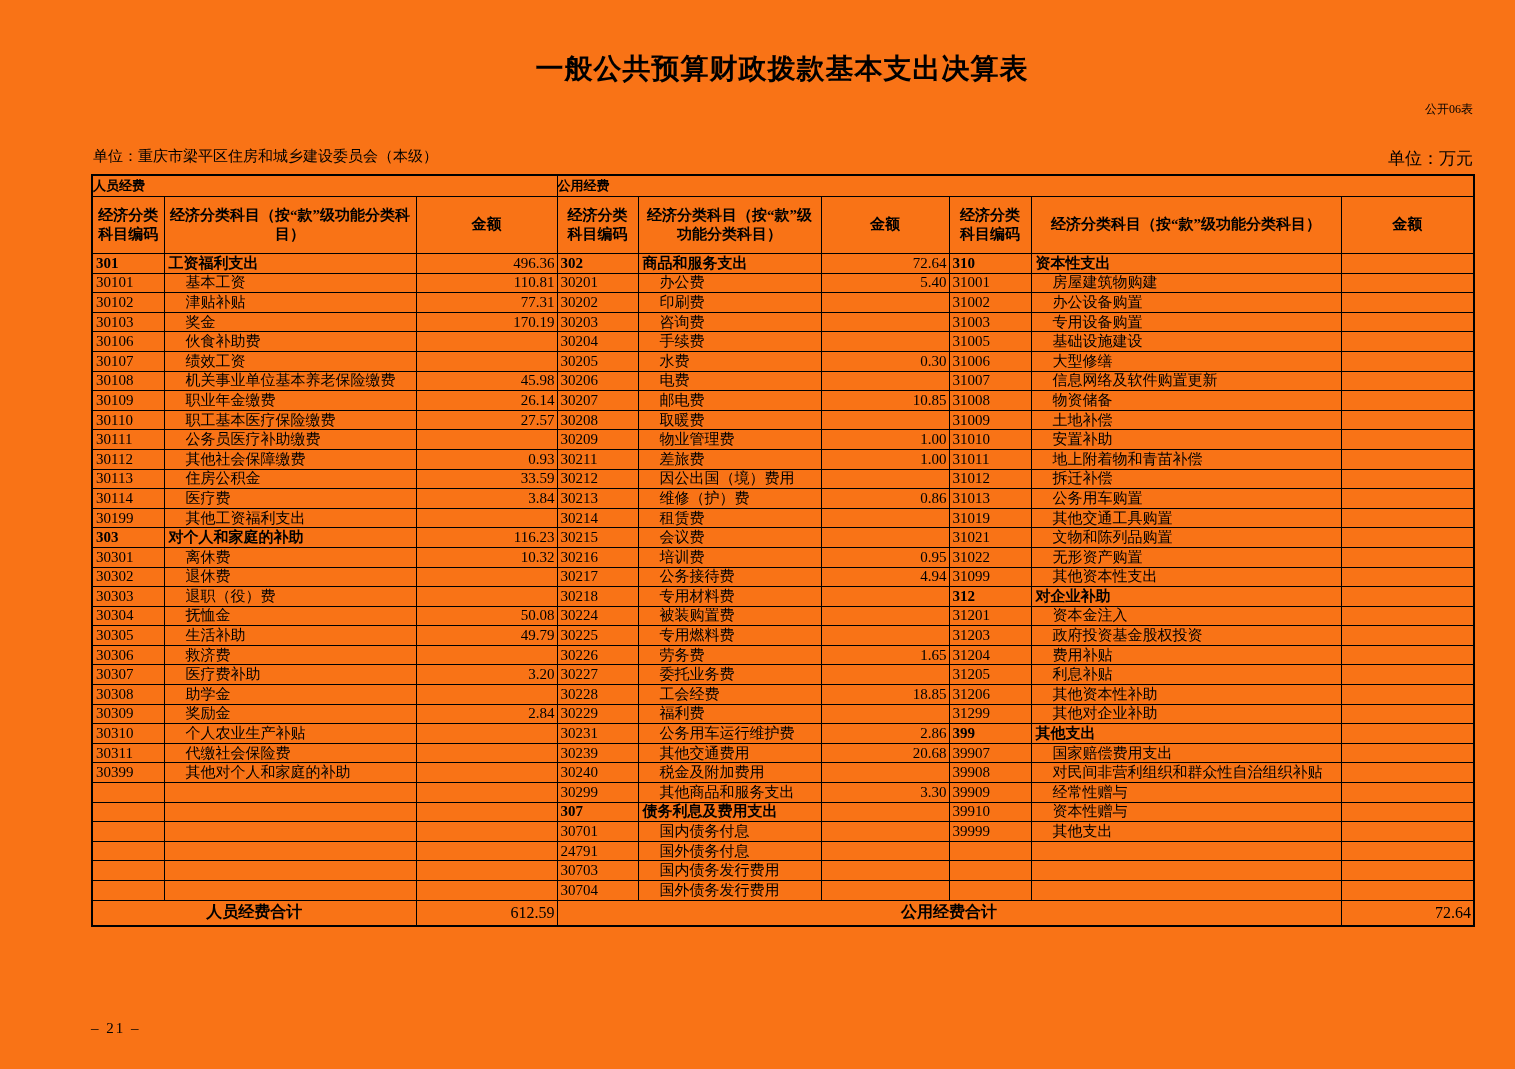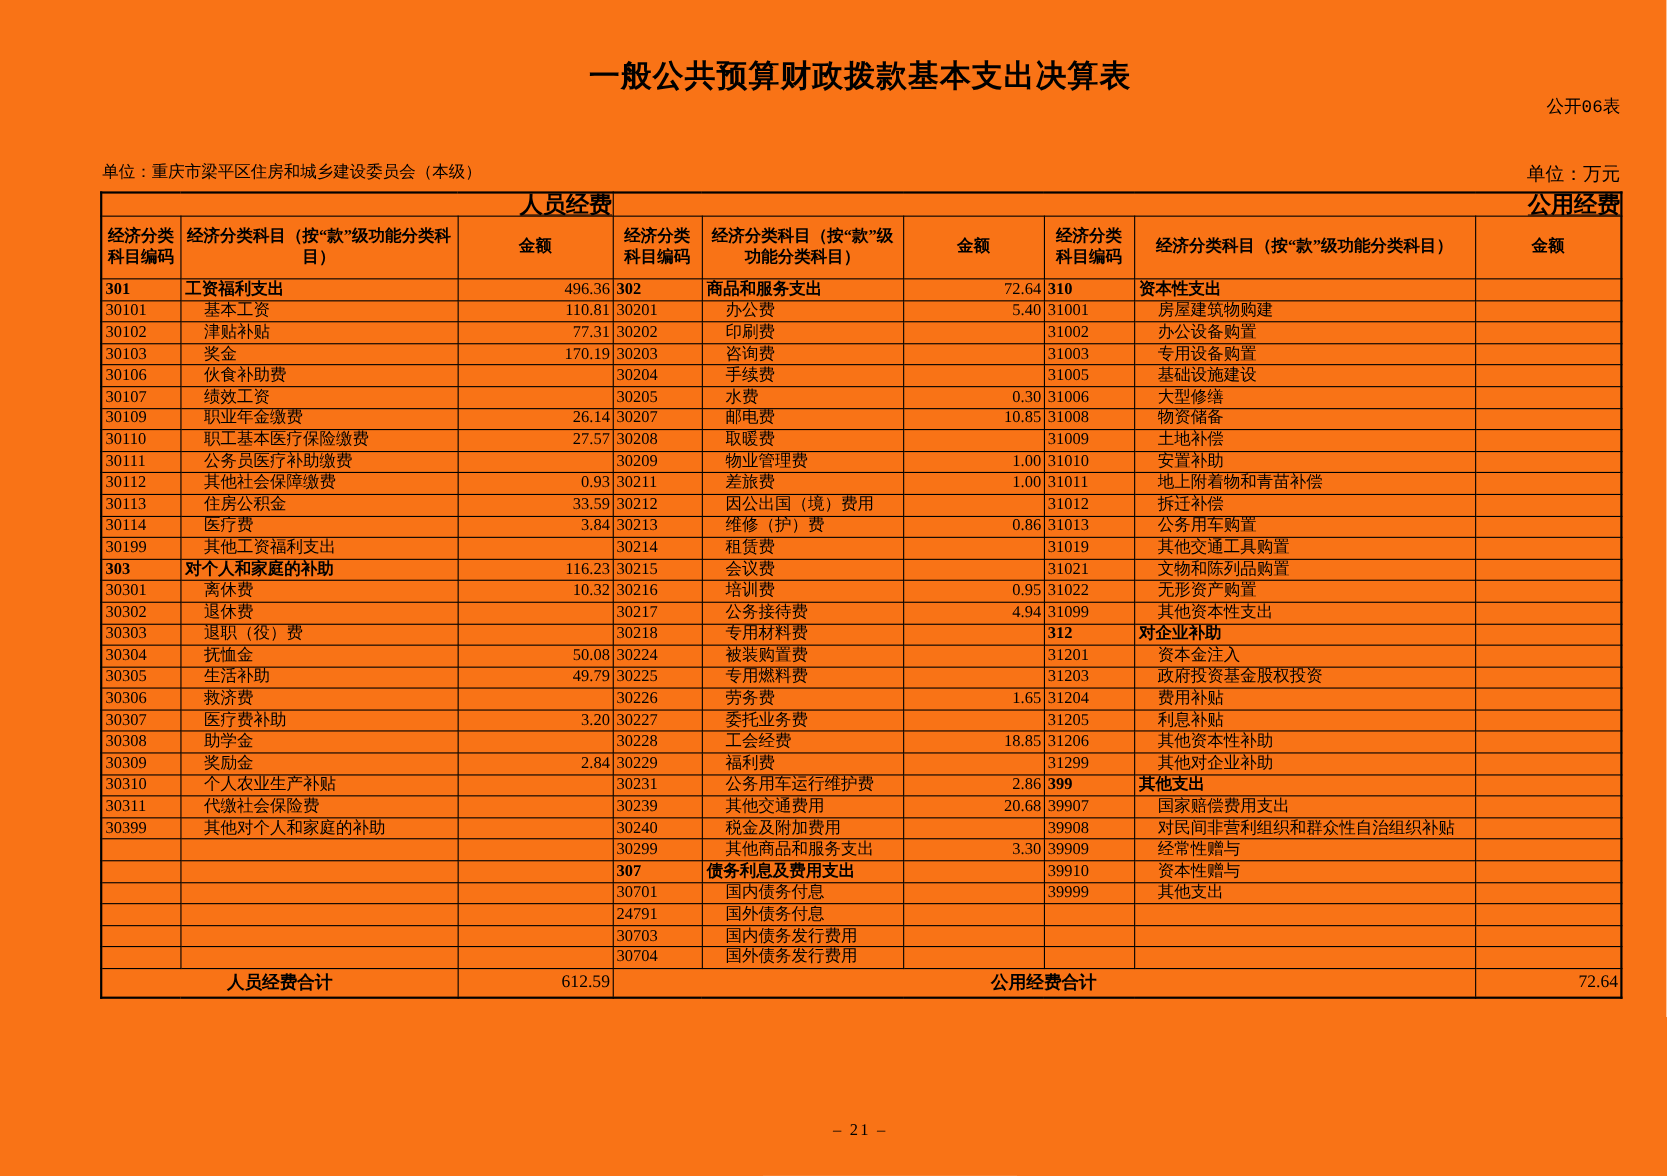--- a/index.html
+++ b/index.html
@@ -16,23 +16,22 @@
   .title {
     position: absolute;
     left: 91px; top: 50px; width: 1382px;
     text-align: center;
     font-size: 28px;
     font-weight: bold;
     letter-spacing: 1px;
   }
   .doc-label {
     position: absolute;
-    right: 42px; top: 87px;
-    font-size: 16px;
-    font-family: Liberation Mono, monospace;
+    right: 42px; top: 101px;
+    font-size: 12px;
   }
   .unit-left {
     position: absolute;
     left: 93px; top: 147px;
     font-size: 15px;
   }
   .unit-right {
     position: absolute;
     right: 42px; top: 147px;
     font-size: 17px;
@@ -44,26 +43,25 @@
     border-collapse: collapse;
     table-layout: fixed;
     border: 2px solid #000;
   }
   table.main th, table.main td {
     border: 1px solid #000;
     overflow: hidden;
   }
   tr.gh th {
     height: 20px;
-    font-size: 21px;
+    font-size: 13px;
     font-weight: bold;
-    text-align: right;
+    text-align: left;
     padding: 0;
     line-height: 20px;
-    text-decoration: underline;
   }
   tr.ch th {
     height: 57px;
     font-size: 15px;
     font-weight: bold;
     text-align: center;
     vertical-align: middle;
     padding: 0 5px;
     line-height: 1.3;
     word-break: break-all;
@@ -90,21 +88,21 @@
   }
   td.foot-label { font-weight: bold; text-align: center; }
   .note {
     position: absolute;
     left: 93px; top: 956px;
     font-size: 17px;
   }
   .pagenum {
     position: absolute;
     left: 91px; top: 1020px; width: 1382px;
-    text-align: center;
+    text-align: left;
     font-size: 15px;
     letter-spacing: 2px;
   }
 </style>
 </head>
 <body>
 
 <div class="page">
 
   <div class="title">一般公共预算财政拨款基本支出决算表</div>
@@ -202,20 +200,31 @@
           <td class="label indent">绩效工资</td>
           <td class="amt"></td>
           <td class="code">30205</td>
           <td class="label indent">水费</td>
           <td class="amt">0.30</td>
           <td class="code">31006</td>
           <td class="label indent">大型修缮</td>
           <td class="amt"></td>
         </tr>
         <tr>
+          <td class="code">30108</td>
+          <td class="label indent">机关事业单位基本养老保险缴费</td>
+          <td class="amt">45.98</td>
+          <td class="code">30206</td>
+          <td class="label indent">电费</td>
+          <td class="amt"></td>
+          <td class="code">31007</td>
+          <td class="label indent">信息网络及软件购置更新</td>
+          <td class="amt"></td>
+        </tr>
+        <tr>
           <td class="code">30109</td>
           <td class="label indent">职业年金缴费</td>
           <td class="amt">26.14</td>
           <td class="code">30207</td>
           <td class="label indent">邮电费</td>
           <td class="amt">10.85</td>
           <td class="code">31008</td>
           <td class="label indent">物资储备</td>
           <td class="amt"></td>
         </tr>

